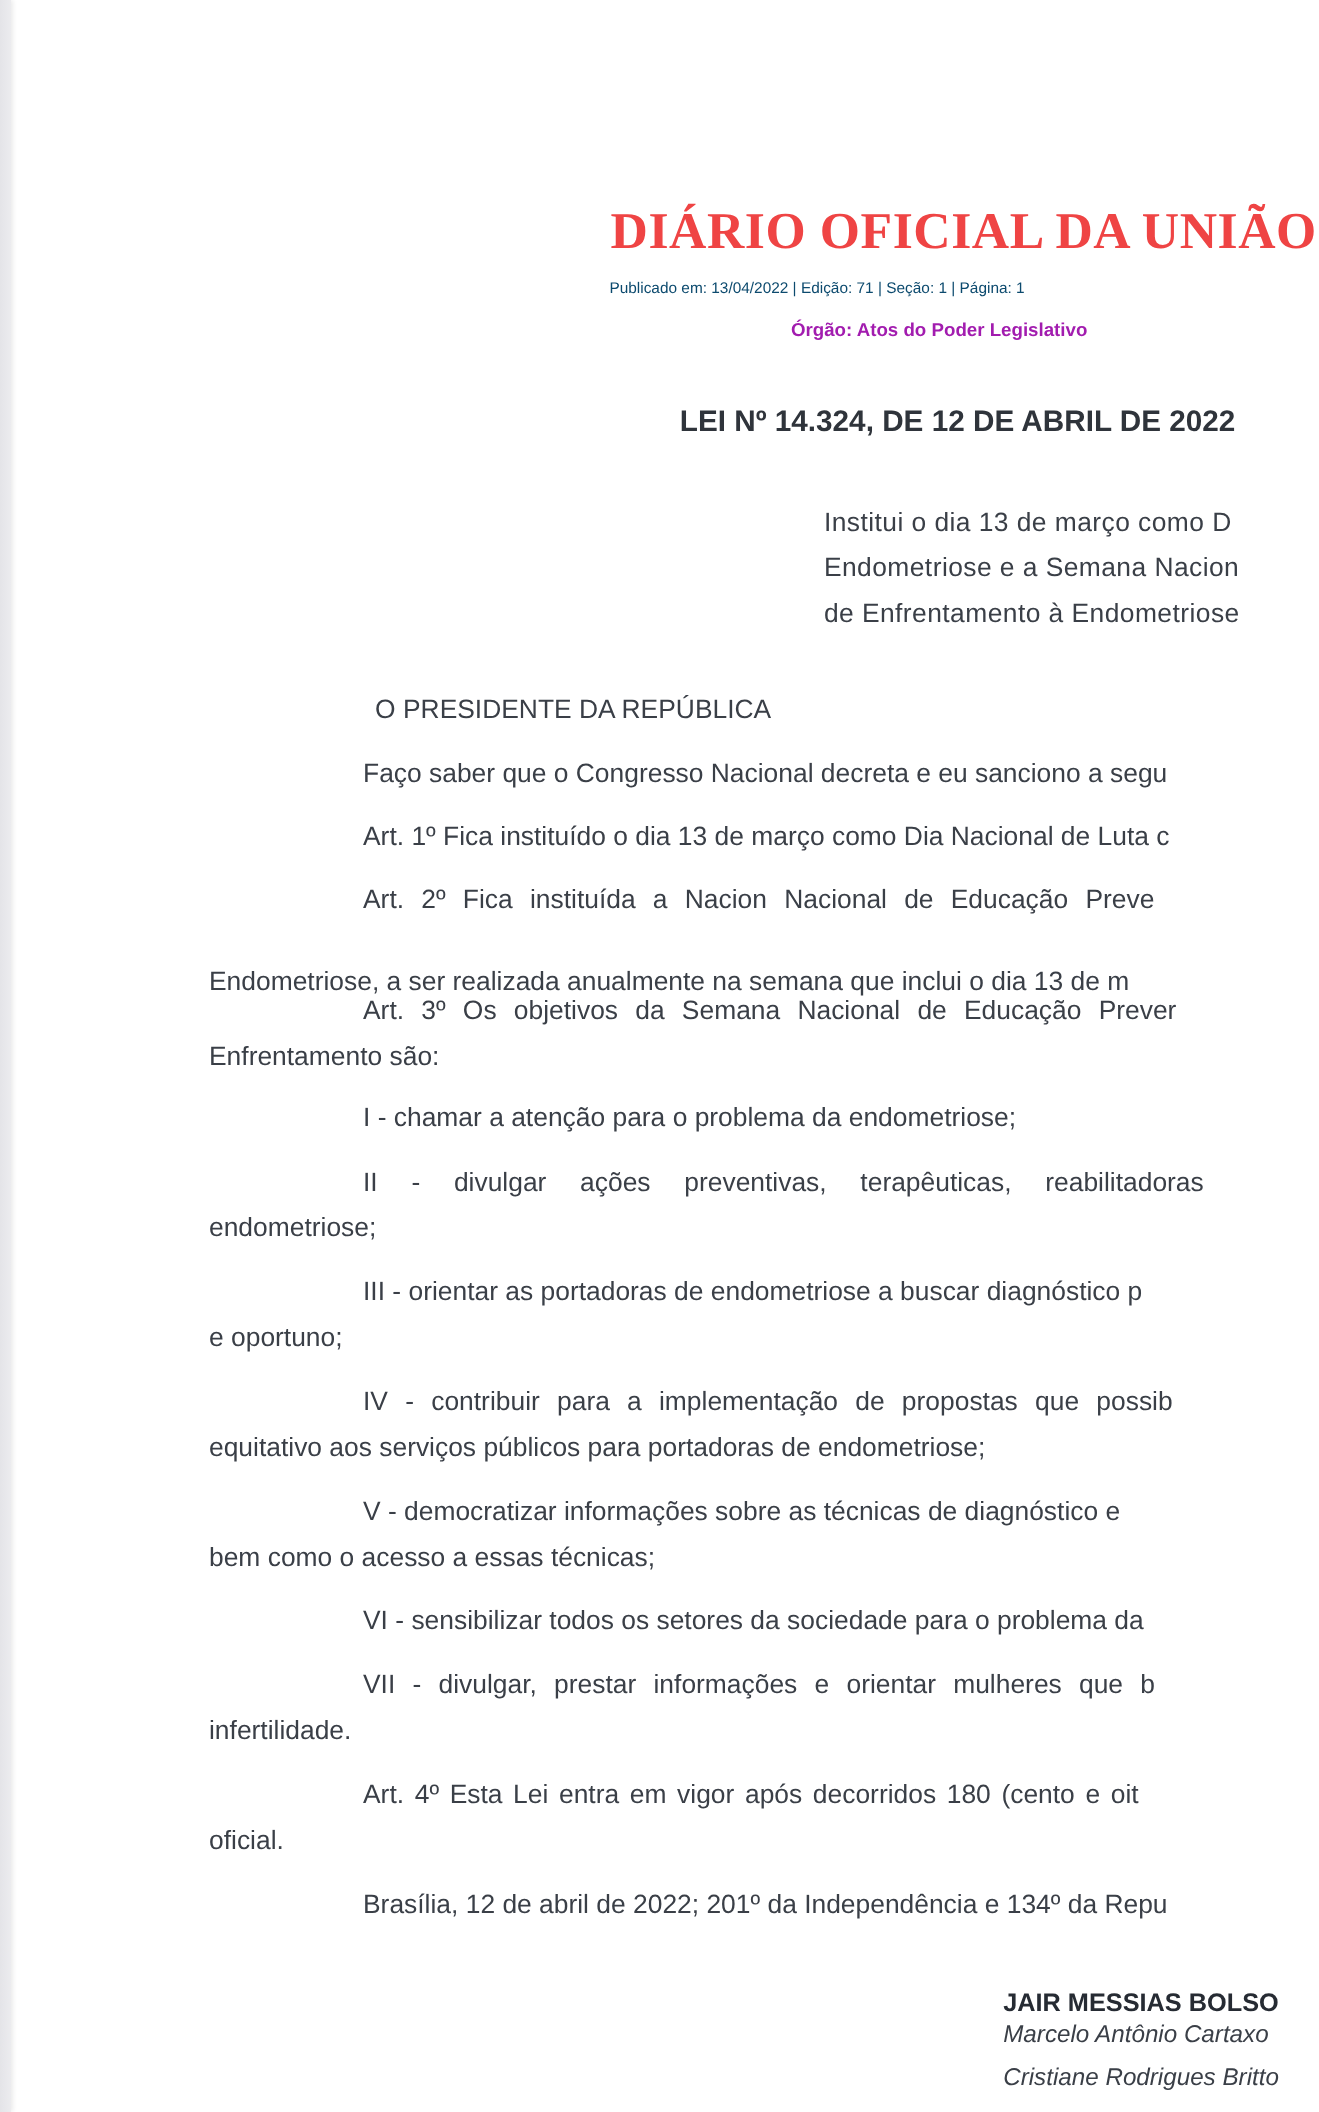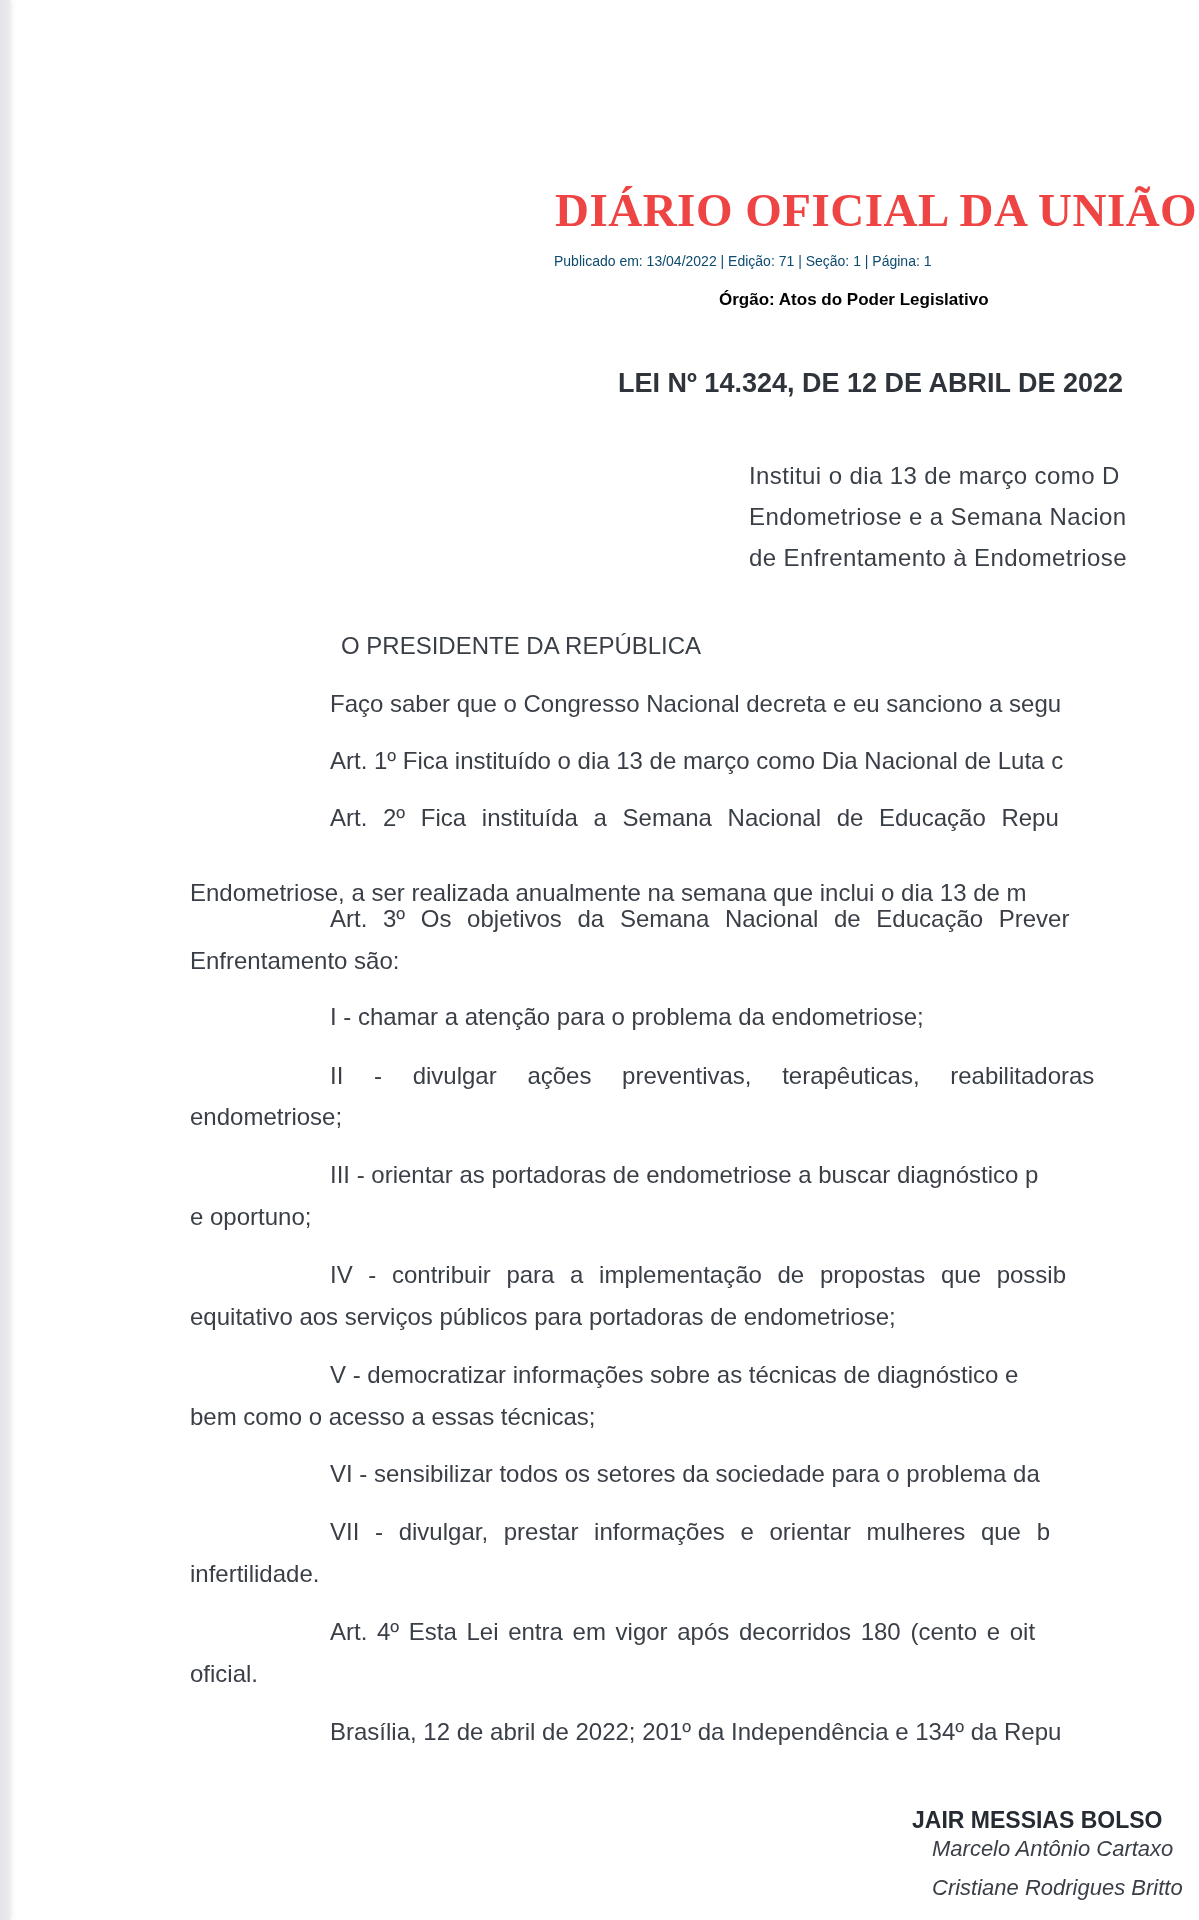--- a/index.html
+++ b/index.html
@@ -14,30 +14,30 @@
     background:linear-gradient(to right,#e4e4e8,#ececef);
     box-shadow:2px 0 4px rgba(0,0,0,0.08);
   }
   .abs { position:absolute; white-space:nowrap; }
   .title {
     left:555px; top:183px;
     font-family:"Liberation Serif", "DejaVu Serif", serif;
     font-weight:bold; font-size:47px; color:#ef4444; letter-spacing:0.5px;
   }
   .meta { left:554px; top:253px; font-size:14px; color:#0c4a6e; }
-  .orgao { left:719px; top:290px; font-size:17px; color:#000000; font-weight:bold; }
+  .orgao { left:719px; top:290px; font-size:17px; color:#a21caf; font-weight:bold; }
   .lei { left:618px; top:368px; font-size:27px; font-weight:bold; color:#2f343b; }
   .ementa { left:749px; font-size:24px; color:#3a3f47; letter-spacing:0.4px; }
   .para { font-size:24px; color:#3a3f47; }
   .ind { left:330px; }
   .cont { left:190px; }
   .justify { word-spacing:9px; }
   .justify-wide { word-spacing:24px; }
   .sig-name { left:912px; top:1795px; font-size:23px; font-weight:bold; color:#262b33;margin-top:12px; }
-  .sig-min { left:912px; font-size:22px; font-style:italic; color:#3a3f47;margin-left:20px; }
+  .sig-min { left:912px; font-size:22px; font-style:italic; color:#3a3f47; }
 </style>
 </head>
 <body>
 
 <div class="edge"></div>
 
 <div>
   <div class="abs title">DIÁRIO OFICIAL DA UNIÃO</div>
   <div class="abs meta">Publicado em: 13/04/2022 | Edição: 71 | Seção: 1 | Página: 1</div>
   <div class="abs orgao">Órgão: Atos do Poder Legislativo</div>
@@ -46,21 +46,21 @@
 
   <div class="abs ementa" style="top:462px">Institui o dia 13 de março como D</div>
   <div class="abs ementa" style="top:503px">Endometriose e a Semana Nacion</div>
   <div class="abs ementa" style="top:544px">de Enfrentamento à Endometriose</div>
 
   <div class="abs para" style="left:341px; top:632px">O PRESIDENTE DA REPÚBLICA</div>
 
   <div class="abs para ind" style="top:690px">Faço saber que o Congresso Nacional decreta e eu sanciono a segu</div>
   <div class="abs para ind" style="top:747px">Art. 1º Fica instituído o dia 13 de março como Dia Nacional de Luta c</div>
 
-  <div class="abs para ind justify" style="top:804px">Art. 2º Fica instituída a Semana Nacional de Educação Repu</div>
+  <div class="abs para ind justify" style="top:804px">Art. 2º Fica instituída a Nacion Nacional de Educação Preve</div>
   <div class="abs para cont" style="top:879px">Endometriose, a ser realizada anualmente na semana que inclui o dia 13 de m</div>
 
   <div class="abs para ind justify" style="top:905px">Art. 3º Os objetivos da Semana Nacional de Educação Prever</div>
   <div class="abs para cont" style="top:947px">Enfrentamento são:</div>
 
   <div class="abs para ind" style="top:1003px">I - chamar a atenção para o problema da endometriose;</div>
 
   <div class="abs para ind justify-wide" style="top:1062px">II - divulgar ações preventivas, terapêuticas, reabilitadoras</div>
   <div class="abs para cont" style="top:1103px">endometriose;</div>
 

